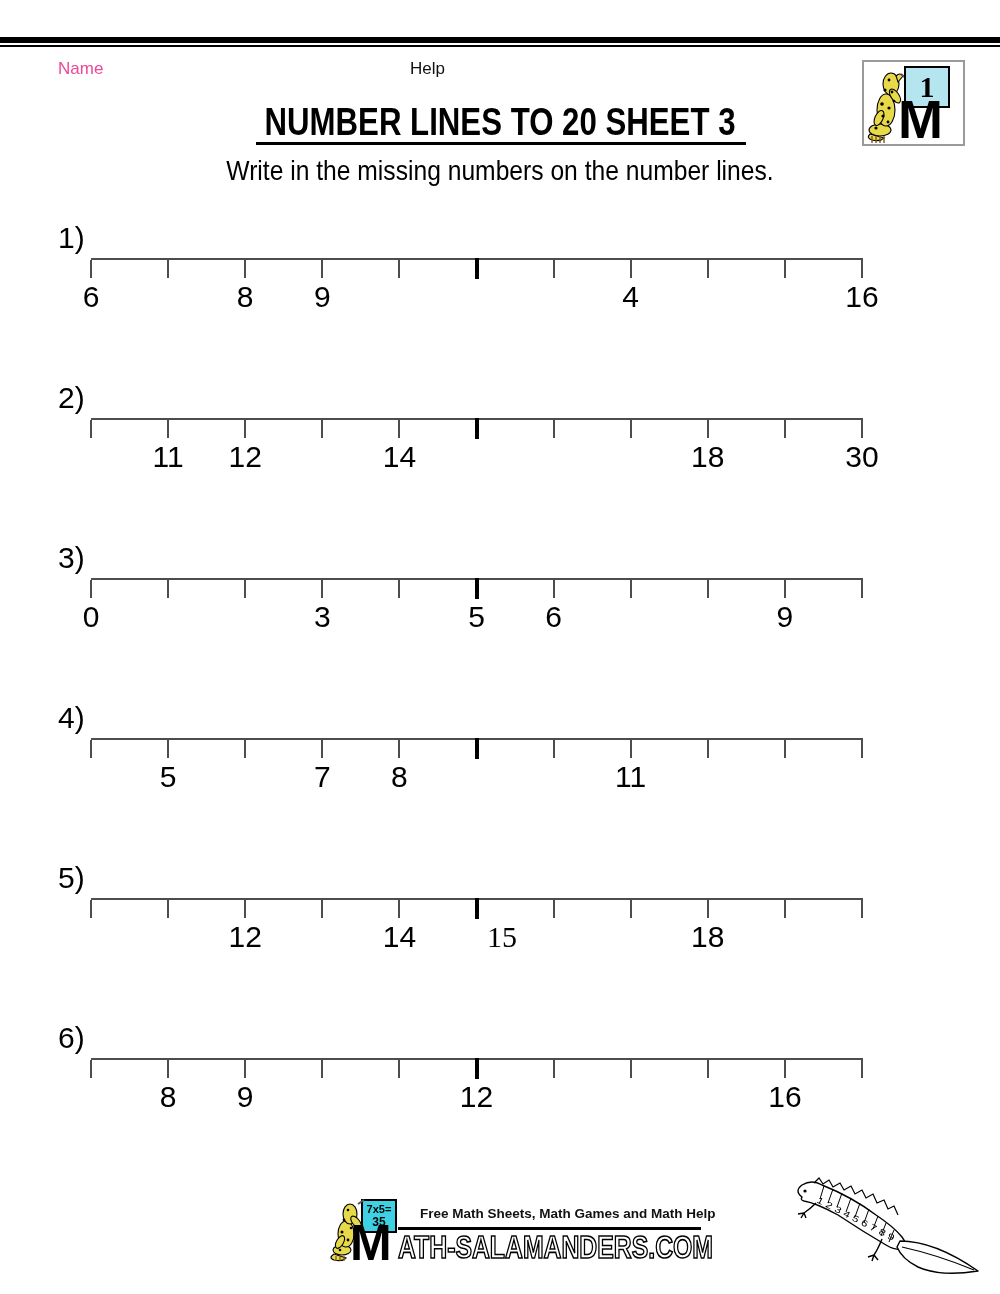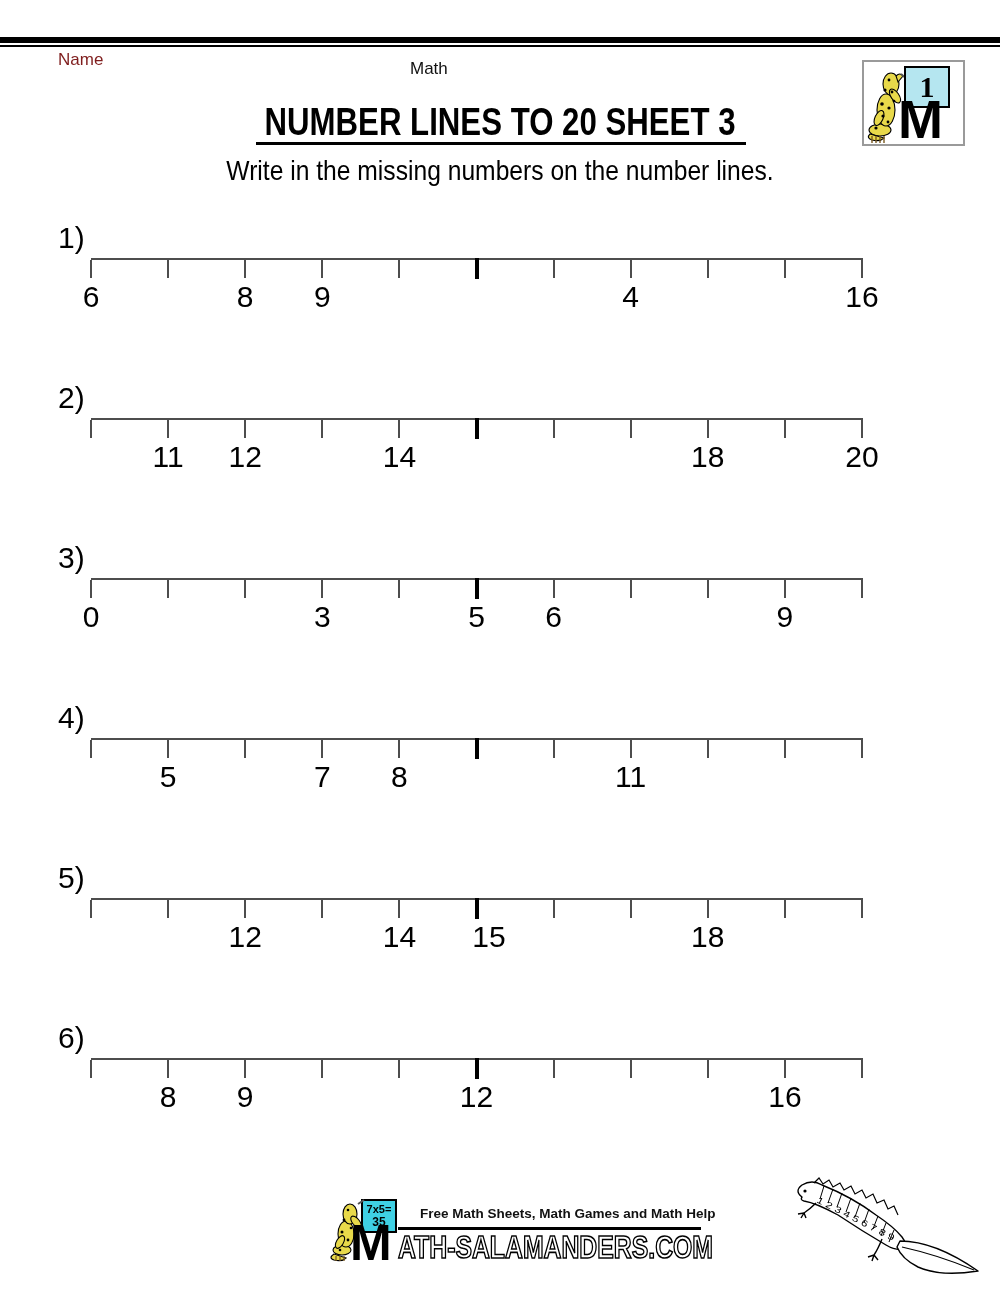--- a/index.html
+++ b/index.html
@@ -3,21 +3,21 @@
 <meta charset="utf-8">
 <style>
   html,body{margin:0;padding:0;}
   body{
     width:1000px;height:1294px;position:relative;background:#ffffff;
     font-family:"Liberation Sans", sans-serif;color:#000;overflow:hidden;
   }
   
   .top-bar-thick{position:absolute;left:0;top:37px;width:1000px;height:6px;background:#000;}
   .top-bar-thin{position:absolute;left:0;top:45px;width:1000px;height:2px;background:#000;}
-  .name-label{position:absolute;left:58px;top:50px;font-size:17px;color:#7f1d1d;}
+  .name-label{position:absolute;left:58px;top:59px;font-size:17px;color:#ec4899;}
   .date-label{position:absolute;left:410px;top:59px;font-size:17px;color:#111;}
 
   
   .logo-box{position:absolute;left:862px;top:60px;width:103px;height:86px;border:2px solid #9a9a9a;background:#fff;box-sizing:border-box;}
   .logo-card{position:absolute;left:40px;top:4px;width:46px;height:42px;background:#b5e6f0;border:2px solid #000;box-sizing:border-box;text-align:center;}
   .logo-card span{font-family:"Liberation Serif",serif;font-weight:bold;font-size:30px;line-height:38px;}
   .logo-m{position:absolute;left:34px;top:30px;font-size:54px;font-weight:bold;line-height:54px;letter-spacing:-3px;}
   .logo-salamander{position:absolute;left:0px;top:6px;}
 
   
@@ -46,21 +46,21 @@
     color:#fff;-webkit-text-stroke:1.6px #000;transform:scaleX(.8);transform-origin:left top;white-space:nowrap;}
   .bottom-salamander{position:absolute;left:790px;top:1175px;}
 </style>
 </head>
 <body>
 
 <div class="top-bar-thick"></div>
 <div class="top-bar-thin"></div>
 
 <div class="name-label">Name</div>
-<div class="date-label">Math</div>
+<div class="date-label">Help</div>
 
 <div class="logo-box">
   <svg class="logo-salamander" width="48" height="76" viewBox="0 0 48 76">
     <g stroke="#000" stroke-width="1.1" fill="#e8d94a">
       <ellipse cx="16" cy="62" rx="11" ry="6"></ellipse>
       <path d="M6,66 Q2,70 8,72 Q16,74 20,70 Z"></path>
       <ellipse cx="22" cy="42" rx="9" ry="16"></ellipse>
       <ellipse cx="27" cy="16" rx="8" ry="11"></ellipse>
       <path d="M32,8 Q36,4 39,8 L34,14 Z"></path>
       <ellipse cx="31" cy="28" rx="4" ry="8" transform="rotate(-35 31 28)"></ellipse>
@@ -136,21 +136,21 @@
       <div class="nl-slot" style="left: 437.5px;"></div>
       <div class="nl-tick" style="left: 552.6px;"></div>
       <div class="nl-slot" style="left: 514.6px;"></div>
       <div class="nl-tick" style="left: 629.7px;"></div>
       <div class="nl-slot" style="left: 591.7px;"></div>
       <div class="nl-tick" style="left: 706.8px;"></div>
       <div class="nl-num" style="left: 668.8px;">18</div>
       <div class="nl-tick" style="left: 783.9px;"></div>
       <div class="nl-slot" style="left: 745.9px;"></div>
       <div class="nl-tick" style="left: 861px;"></div>
-      <div class="nl-num" style="left: 823px;">20</div>
+      <div class="nl-num" style="left: 823px;">30</div>
     </div>
     <div class="number-line" style="top: 578px;">
       <div class="nl-index">3)</div>
       <div class="nl-rail"></div>
       <div class="nl-tick" style="left: 90px;"></div>
       <div class="nl-num" style="left: 52px;">0</div>
       <div class="nl-tick" style="left: 167.1px;"></div>
       <div class="nl-slot" style="left: 129.1px;"></div>
       <div class="nl-tick" style="left: 244.2px;"></div>
       <div class="nl-slot" style="left: 206.2px;"></div>
@@ -204,21 +204,21 @@
       <div class="nl-slot" style="left: 52px;"></div>
       <div class="nl-tick" style="left: 167.1px;"></div>
       <div class="nl-slot" style="left: 129.1px;"></div>
       <div class="nl-tick" style="left: 244.2px;"></div>
       <div class="nl-num" style="left: 206.2px;">12</div>
       <div class="nl-tick" style="left: 321.3px;"></div>
       <div class="nl-slot" style="left: 283.3px;"></div>
       <div class="nl-tick" style="left: 398.4px;"></div>
       <div class="nl-num" style="left: 360.4px;">14</div>
       <div class="nl-tick-bold" style="left: 474.5px;"></div>
-      <div class="nl-num" style="left: 450px;">15</div>
+      <div class="nl-num" style="left: 463px; font-family: Liberation Serif, serif;">15</div>
       <div class="nl-tick" style="left: 552.6px;"></div>
       <div class="nl-slot" style="left: 514.6px;"></div>
       <div class="nl-tick" style="left: 629.7px;"></div>
       <div class="nl-slot" style="left: 591.7px;"></div>
       <div class="nl-tick" style="left: 706.8px;"></div>
       <div class="nl-num" style="left: 668.8px;">18</div>
       <div class="nl-tick" style="left: 783.9px;"></div>
       <div class="nl-slot" style="left: 745.9px;"></div>
       <div class="nl-tick" style="left: 861px;"></div>
       <div class="nl-slot" style="left: 823px;"></div>

